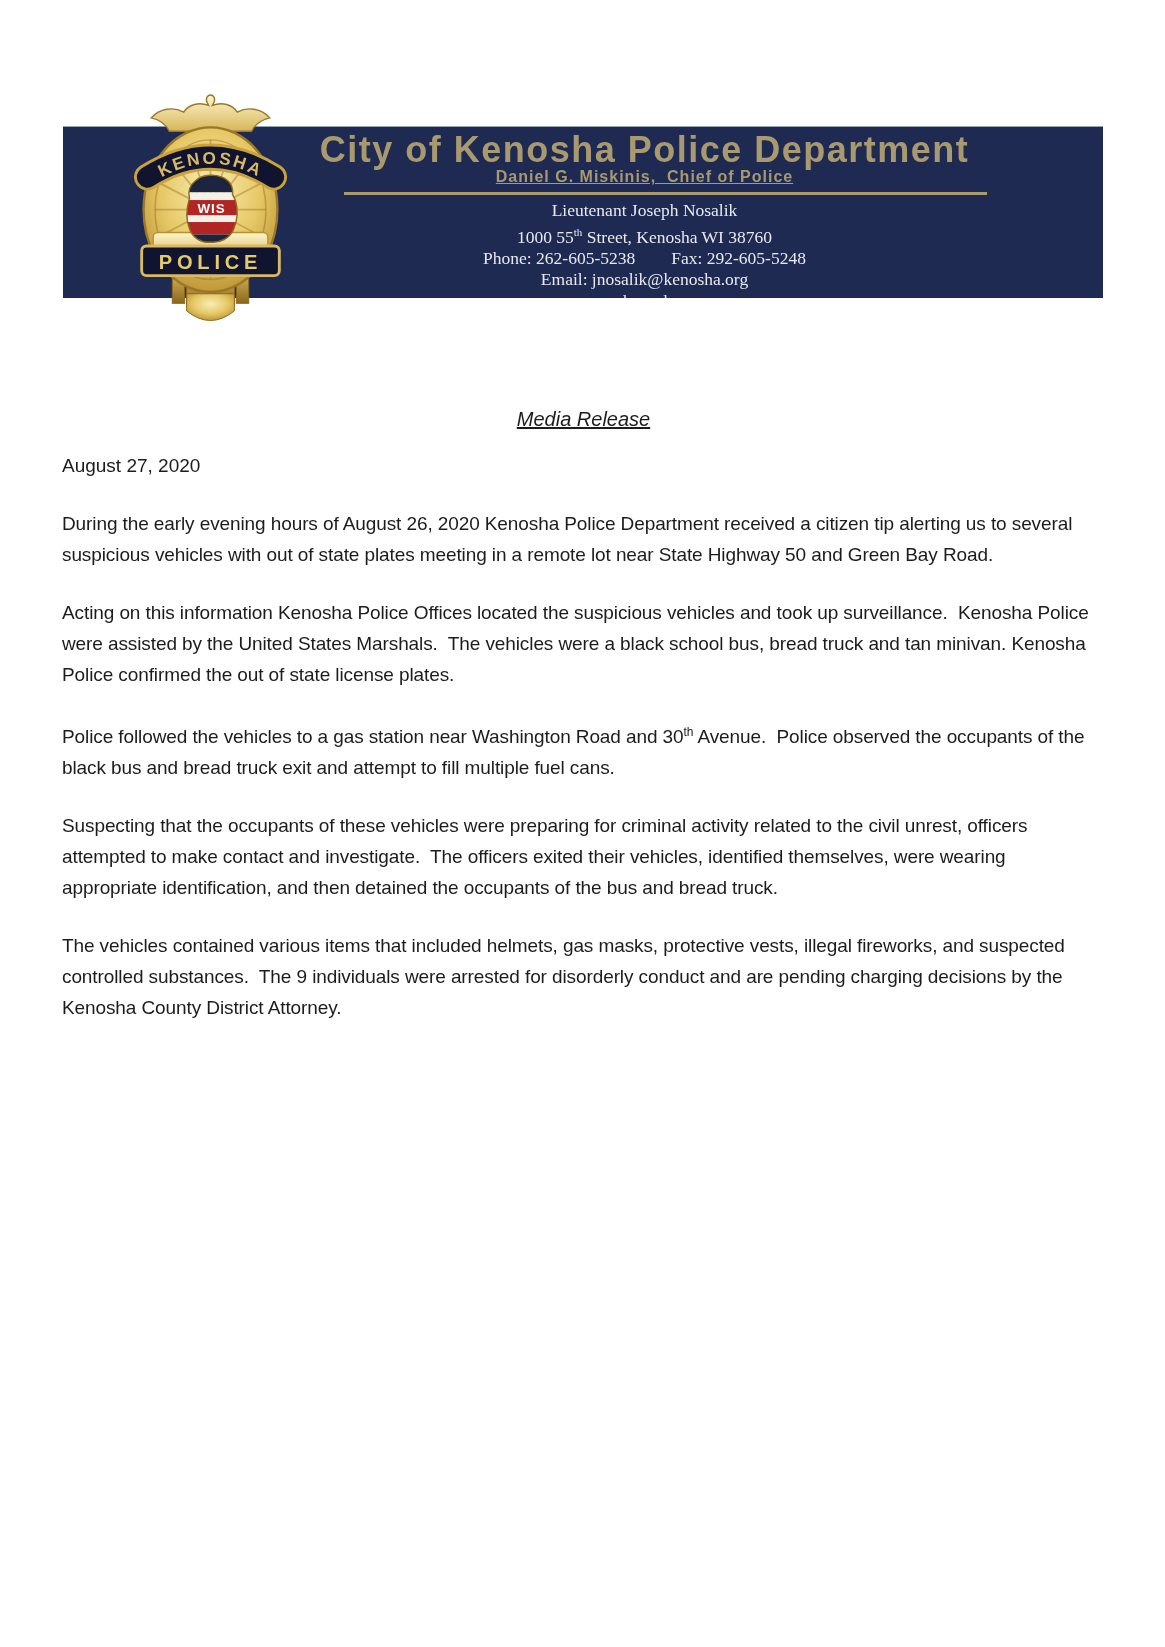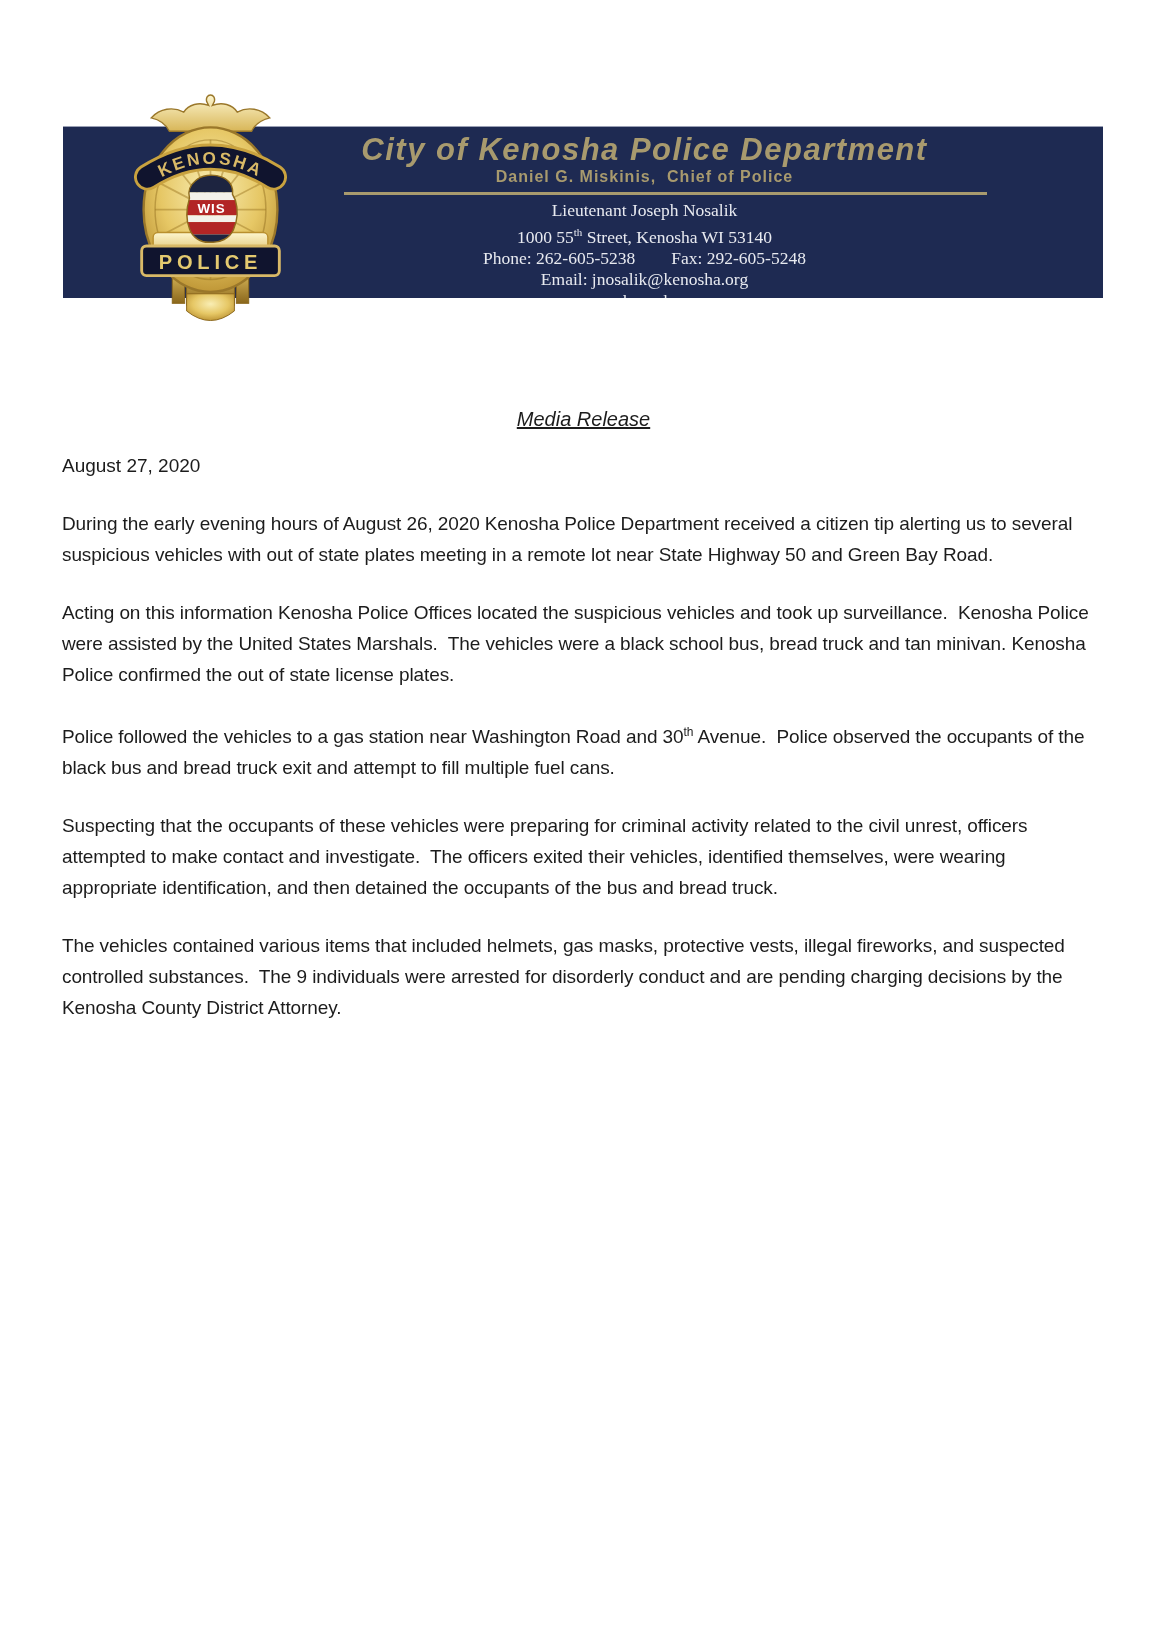--- a/index.html
+++ b/index.html
@@ -8,22 +8,22 @@
     font-family:"Liberation Sans",sans-serif;
   }
   .banner{
     position:absolute;left:63px;top:126px;width:1040px;height:172px;
     background:#1e2a52;border-top:1px solid #9aa0b5;box-sizing:border-box;
   }
   .banner-text{
     position:absolute;left:235px;right:112px;top:0;height:171px;
     overflow:hidden;text-align:center;color:#e8eaf0;
   }
-  .dept-title{font-size:31px;font-weight:bold;letter-spacing:1.5px;color:#a89a6e;padding-top:7px;line-height:32px;font-style:italic;}
-  .chief-line{font-size:16px;font-weight:bold;letter-spacing:1px;color:#a89a6e;line-height:22px;}
+  .dept-title{font-size:36px;font-weight:bold;letter-spacing:1.5px;color:#a89a6e;padding-top:7px;line-height:32px;}
+  .chief-line{font-size:16px;font-weight:bold;letter-spacing:1px;color:#a89a6e;line-height:22px;text-decoration:underline;}
   .divider{height:3px;background:#a89a6e;margin:4px 4px 5px 46px;}
   .contact-line{font-family:"Liberation Serif",serif;font-size:17.5px;line-height:21.5px;color:#e8eaf0;text-align:center;}
   .contact-line sup{font-size:11px;}
   .gap{display:inline-block;width:36px;}
   .website{text-decoration:underline;}
   .badge{position:absolute;left:134px;top:93px;width:153px;height:239px;}
   .content{position:absolute;left:62px;top:404px;width:1043px;color:#1c1c1c;}
   .release-title{text-align:center;font-size:20px;font-weight:normal;text-decoration:underline;line-height:30px;font-style:italic;}
   .date{margin:16px 0 0 0;font-size:19px;line-height:31px;}
   .content p.para{font-size:19px;line-height:31px;margin:27px 0 0 0;letter-spacing:-0.1px;}
@@ -31,21 +31,21 @@
 </style>
 </head>
 <body>
 
 <div class="banner">
   <div class="banner-text">
     <div class="dept-title">City of Kenosha Police Department</div>
     <div class="chief-line">Daniel G. Miskinis,&nbsp; Chief of Police</div>
     <div class="divider"></div>
     <div class="contact-line">Lieutenant Joseph Nosalik</div>
-    <div class="contact-line"><span>1000 55</span><sup>th</sup><span> Street, Kenosha WI 53140</span></div>
+    <div class="contact-line"><span>1000 55</span><sup>th</sup><span> Street, Kenosha WI 38760</span></div>
     <div class="contact-line"><span>Phone: 262-605-5238</span><span class="gap"></span><span>Fax: 292-605-5248</span></div>
     <div class="contact-line">Email: jnosalik@kenosha.org</div>
     <div class="contact-line website">www.kenosha.org</div>
   </div>
 </div>
 
 <svg class="badge" viewBox="0 0 160 250" xmlns="http://www.w3.org/2000/svg">
   <defs>
     <radialGradient id="gBody" cx="50%" cy="38%" r="75%">
       <stop offset="0" stop-color="#f9eeb4"></stop>

